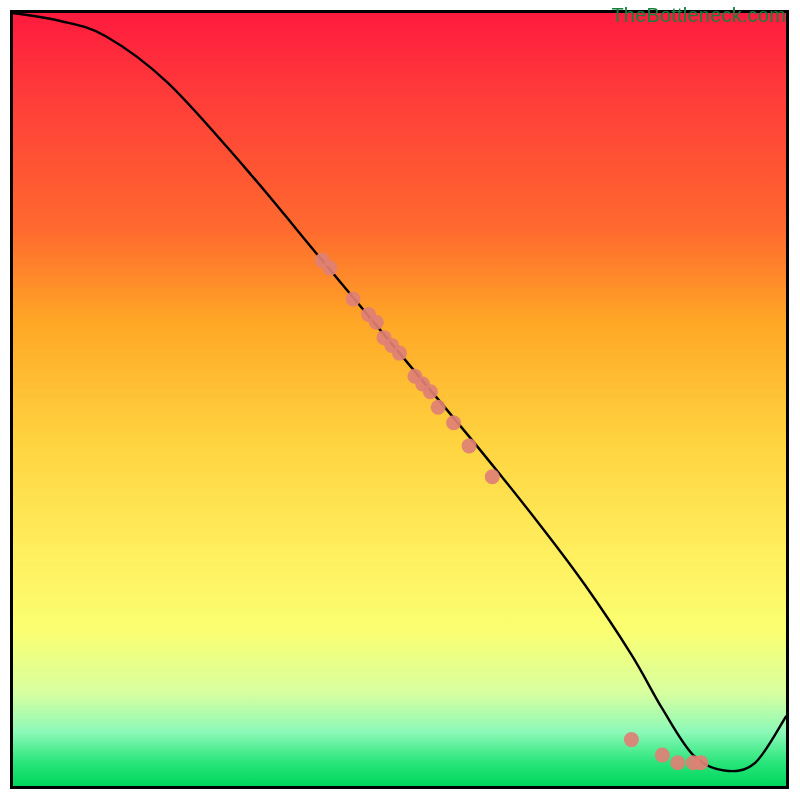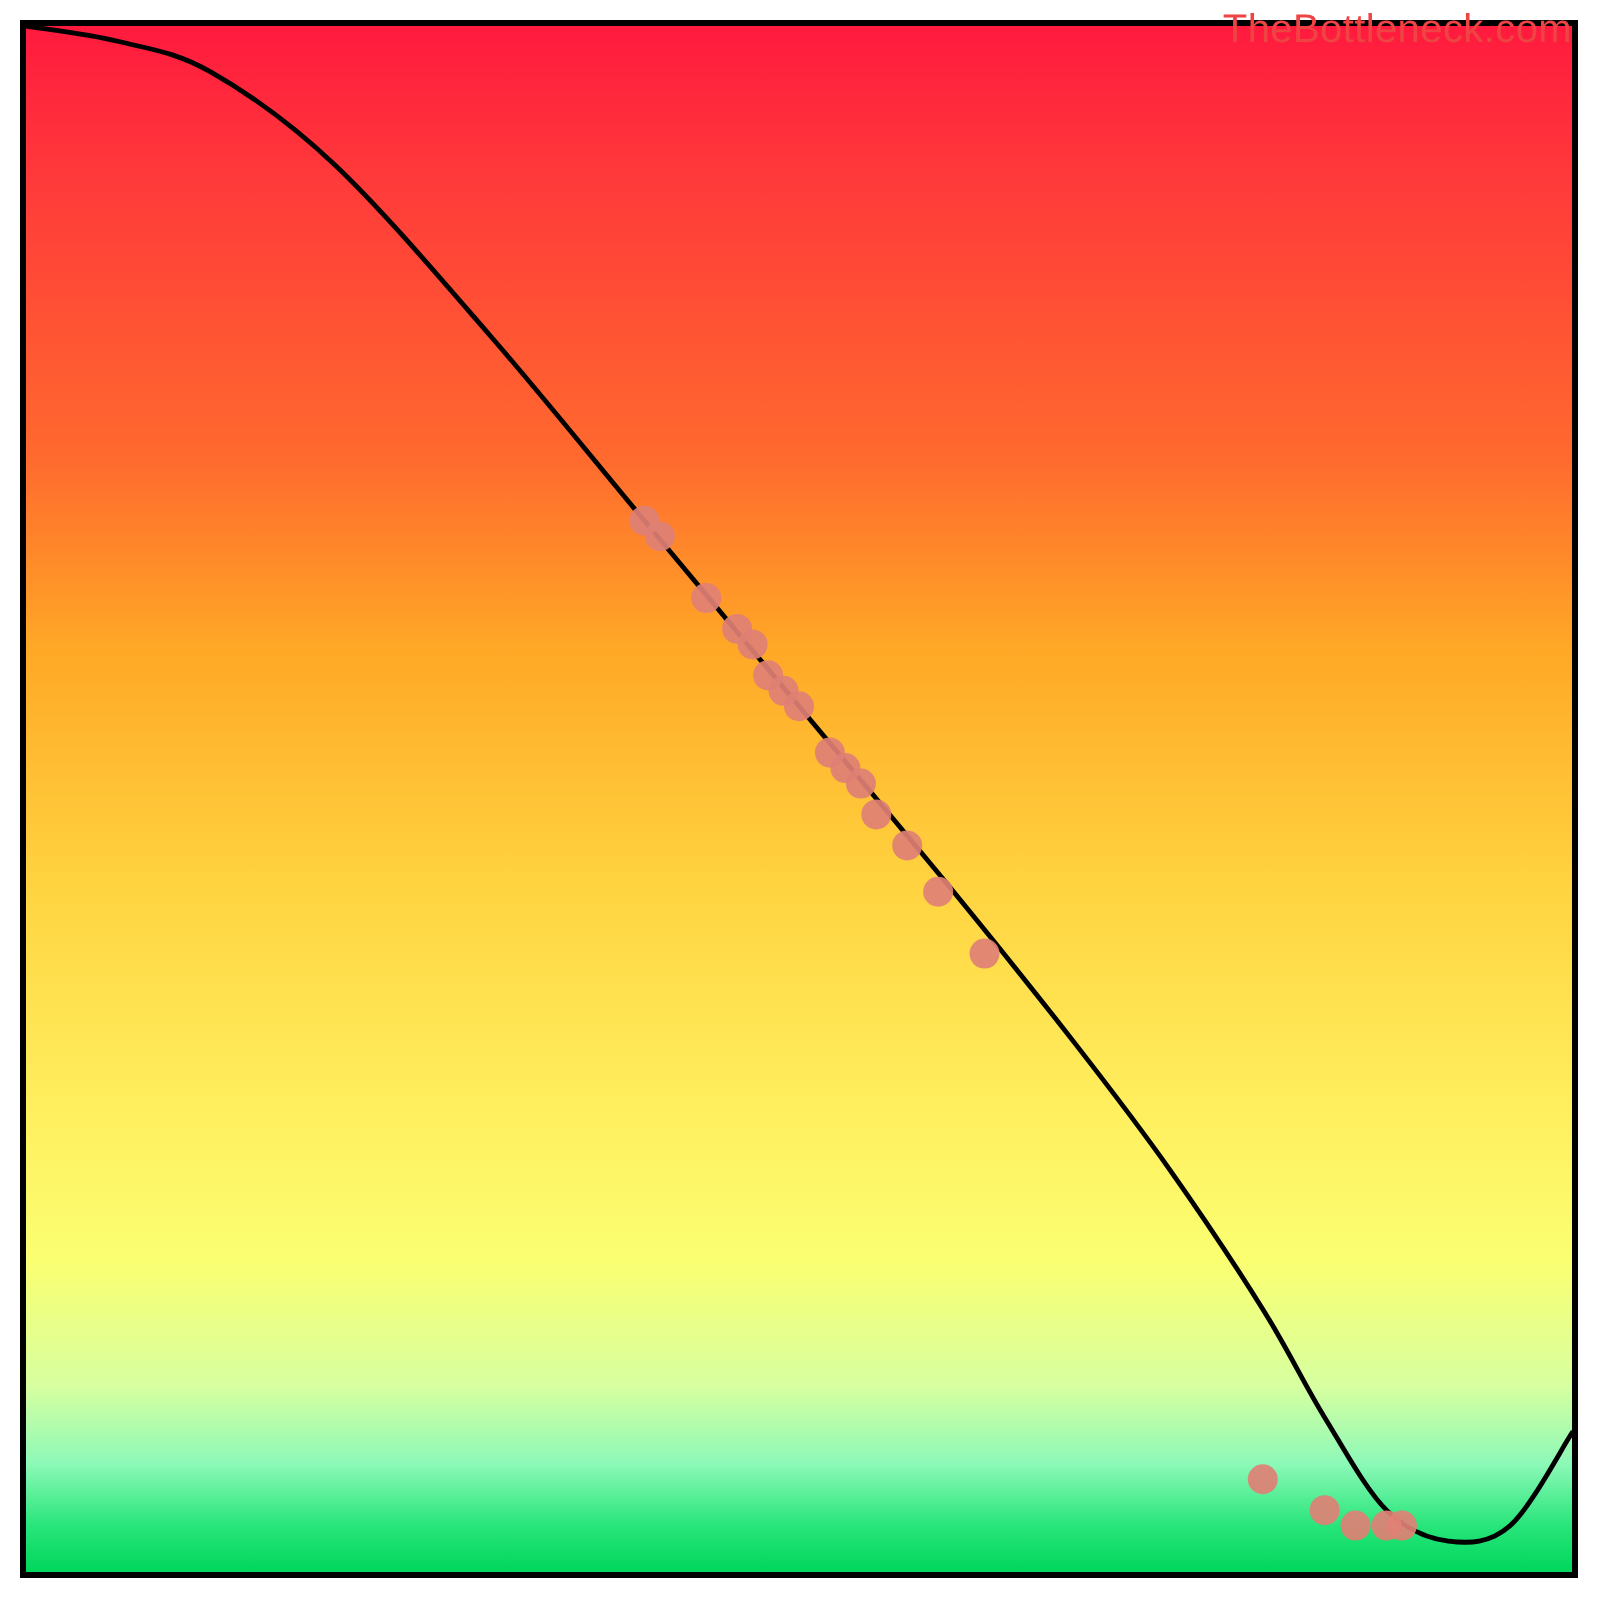--- a/index.html
+++ b/index.html
@@ -49,21 +49,21 @@
     position: absolute;
     inset: 0;
     width: 100%;
     height: 100%;
     overflow: visible;
   }
   .watermark {
     position: absolute;
     top: 4px;
     right: 14px;
-    color: #ef4444;
+    color: #15803d;
     font-size: 20px;
     font-weight: 500;
     letter-spacing: 0.2px;
     user-select: none;
   }
 </style>
 </head>
 <body>
 
 <div class="stage">

